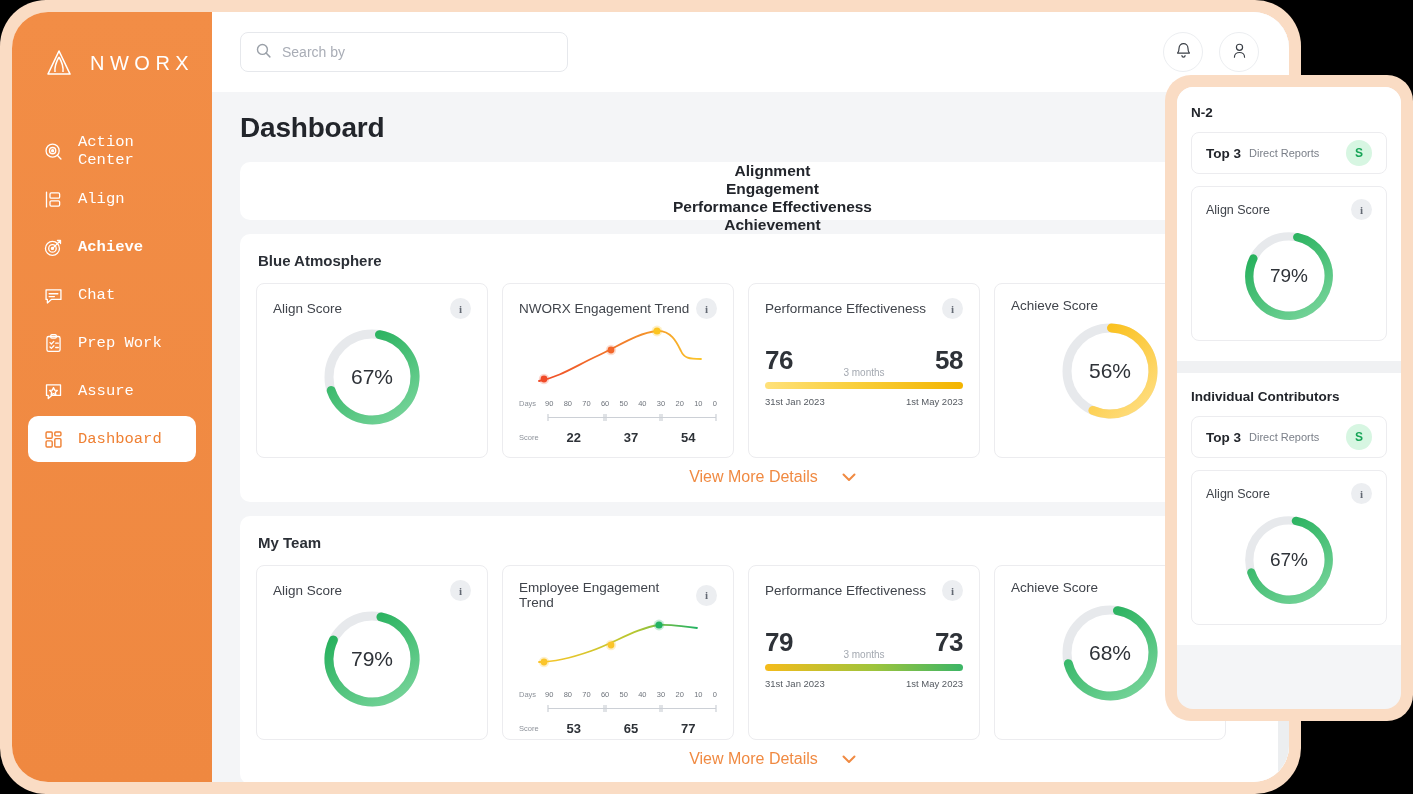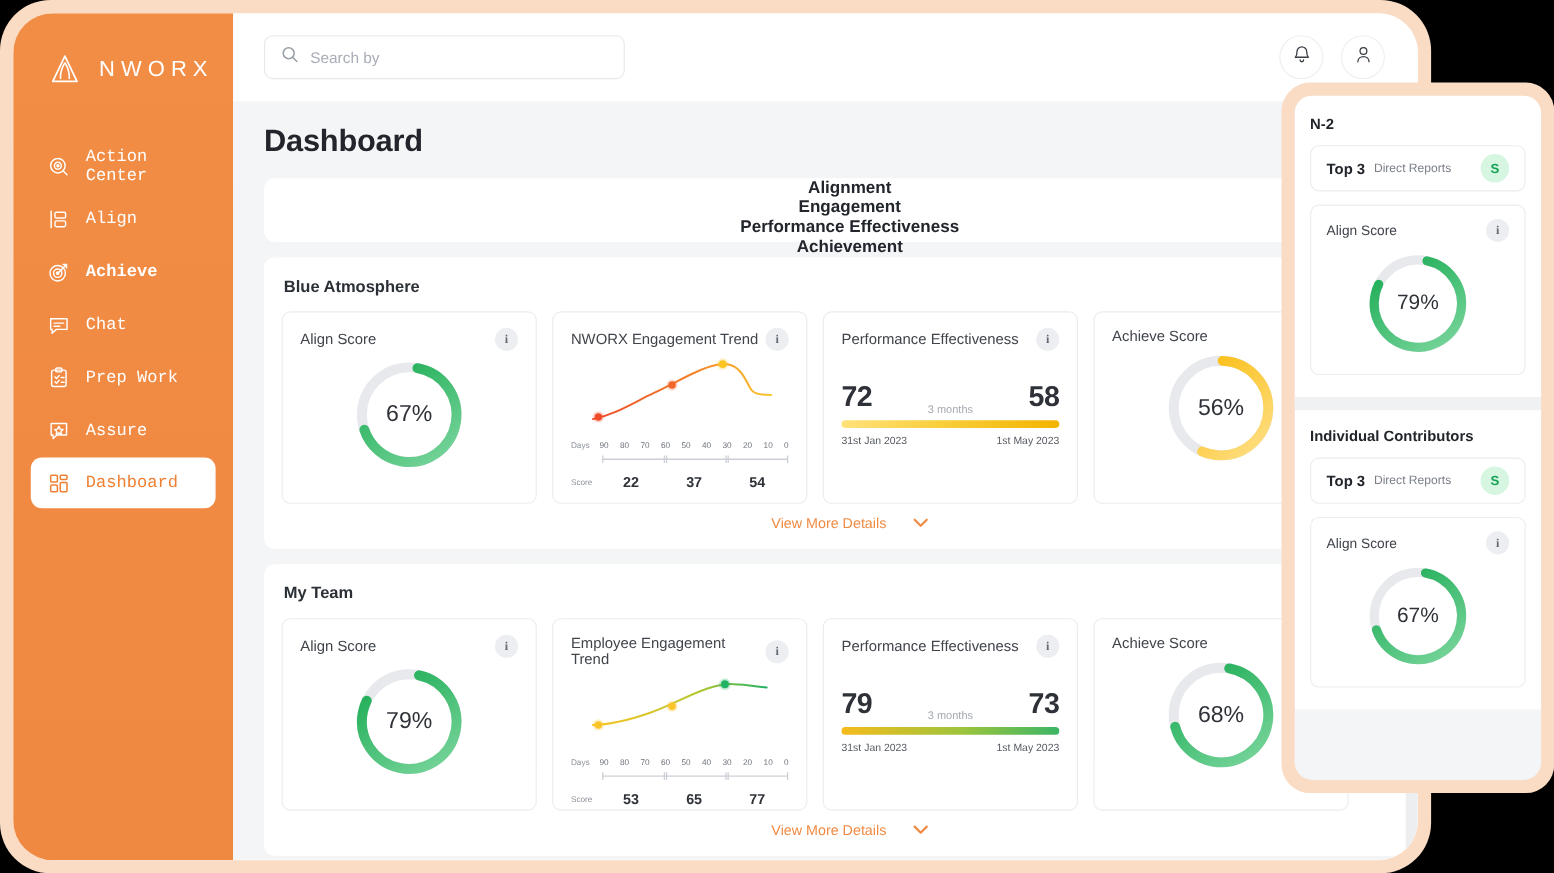--- a/index.html
+++ b/index.html
@@ -206,21 +206,21 @@
     position: absolute; left: 0; right: 0; top: 22px;
     text-align: center; font-size: 10px; color: #a4a9b1;
   }
   .pe-bar { height: 7px; border-radius: 4px; margin-top: 6px; }
   .pe-dates { display: flex; justify-content: space-between; margin-top: 7px; }
   .pe-date { font-size: 9.5px; color: #555a61; }
 
   .view-more {
     text-align: center;
     color: #f08a42;
-    font-size: 13px;
+    font-size: 16px;
     padding: 10px 0 4px 0;
     display: flex; align-items: center; justify-content: center; gap: 24px;
     cursor: pointer;
   }
 
   
   #right-float {
     position: absolute;
     left: 1165px; top: 75px;
     width: 248px; height: 646px;
@@ -487,21 +487,21 @@
               </div>
             </div>
 
             <div class="card">
               <div class="card-head">
                 <span class="card-title">Performance Effectiveness</span>
                 <span class="info-dot">i</span>
               </div>
               <div class="pe-body">
                 <div class="pe-nums">
-                  <span class="pe-num">72</span>
+                  <span class="pe-num">76</span>
                   <span class="pe-num">58</span>
                 </div>
                 <div class="pe-mid">3 months</div>
                 <div class="pe-bar" style="background:linear-gradient(90deg,#ffe17a 0%,#f9cf3c 45%,#f3b400 100%)"></div>
                 <div class="pe-dates">
                   <span class="pe-date">31st Jan 2023</span>
                   <span class="pe-date">1st May 2023</span>
                 </div>
               </div>
             </div>

